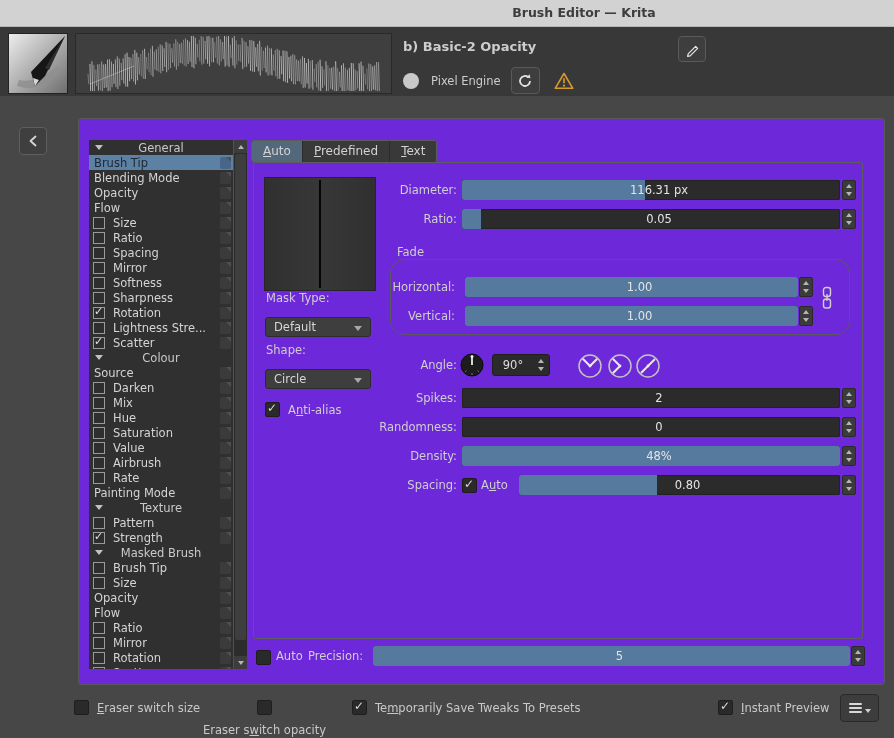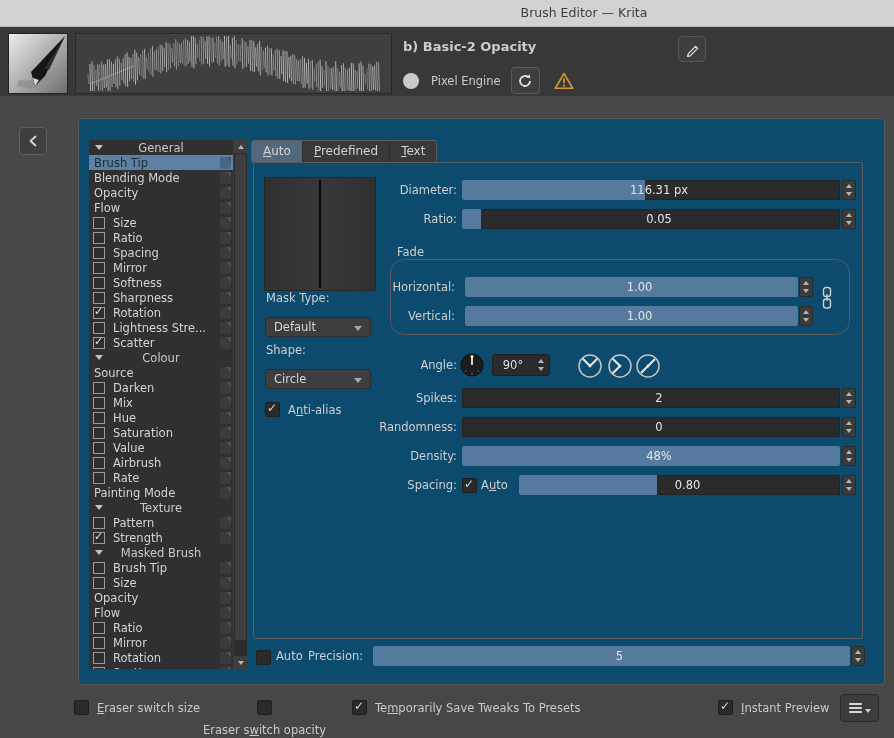--- a/index.html
+++ b/index.html
@@ -6,37 +6,37 @@
   body{
     width:894px;height:738px;position:relative;overflow:hidden;
     background:#474747;
     font-family:"DejaVu Sans","Liberation Sans",sans-serif;
     color:#cfcfcf;font-size:11.5px;
     -webkit-font-smoothing:antialiased;
   }
   u{text-decoration:underline;}
   
   .titlebar{position:absolute;left:0;top:0;width:894px;height:26px;background:#d2d2d2;border-bottom:1px solid #b6b6b6;}
-  .titlebar .title{position:absolute;left:584px;top:5px;transform:translateX(-50%);font-weight:normal;font-size:12.5px;color:#3d3d3d;white-space:nowrap;}
+  .titlebar .title{position:absolute;left:584px;top:5px;transform:translateX(-50%);font-weight:bold;font-size:12.5px;color:#3d3d3d;white-space:nowrap;}
   
   .topbar{position:absolute;left:0;top:27px;width:894px;height:69px;background:#383838;}
   .thumb{position:absolute;left:8px;top:6px;width:58px;height:59px;border:1px solid #222;}
   .scratchpad{position:absolute;left:75px;top:6px;width:315px;height:59px;background:#3f3f3f;border:1px solid #292929;}
   .preset-name{position:absolute;left:403px;top:12px;font-weight:bold;font-size:13px;color:#cdcdcd;}
   .engine-row{position:absolute;left:403px;top:40px;height:27px;display:flex;align-items:center;}
   .engine-dot{width:16px;height:16px;border-radius:50%;background:#c9c9c9;margin-right:12px;}
   .engine-label{color:#cbcbcb;}
   .sqbtn{background:#3e3e3e;border:1px solid #5a5a5a;border-radius:4px;display:flex;align-items:center;justify-content:center;}
   .reload-btn{width:27px;height:25px;margin-left:10px;}
   .warn{margin-left:14px;display:flex;align-items:center;}
   .edit-btn{position:absolute;left:678px;top:9px;width:26px;height:24px;}
   
   .back-btn{position:absolute;left:19px;top:127px;width:26px;height:26px;background:#3f3f3f;border:1px solid #5e5e5e;border-radius:4px;display:flex;align-items:center;justify-content:center;}
   
-  .panel{position:absolute;left:78px;top:118px;width:805px;height:565px;background:#0c4a6e;border:1px solid #585858;border-radius:3px;}
+  .panel{position:absolute;left:78px;top:118px;width:805px;height:565px;background:#6d28d9;border:1px solid #585858;border-radius:3px;}
   
   .list{position:absolute;left:10px;top:21px;width:144px;height:529px;background:#303030;overflow:hidden;}
   .list-header{height:15px;display:flex;align-items:center;color:#c9c9c9;}
   .list-header .tri{width:0;height:0;border-left:4px solid transparent;border-right:4px solid transparent;border-top:5px solid #c2c2c2;margin-left:6px;}
   .list-header .hlabel{flex:1;text-align:center;padding-right:14px;}
   .list-row{height:15px;display:flex;align-items:center;color:#d4d4d4;position:relative;}
   .list-row.plain{padding-left:5px;}
   .list-row .mini-cb{width:10px;height:10px;border:1px solid #9a9a9a;background:#2e2e2e;margin-left:4px;margin-right:8px;position:relative;flex:none;}
   .list-row .mini-cb.checked::before{content:"✓";position:absolute;left:0px;top:-3px;font-size:11px;color:#e4e4e4;}
   .list-row .rlabel{white-space:nowrap;overflow:hidden;flex:1;}

